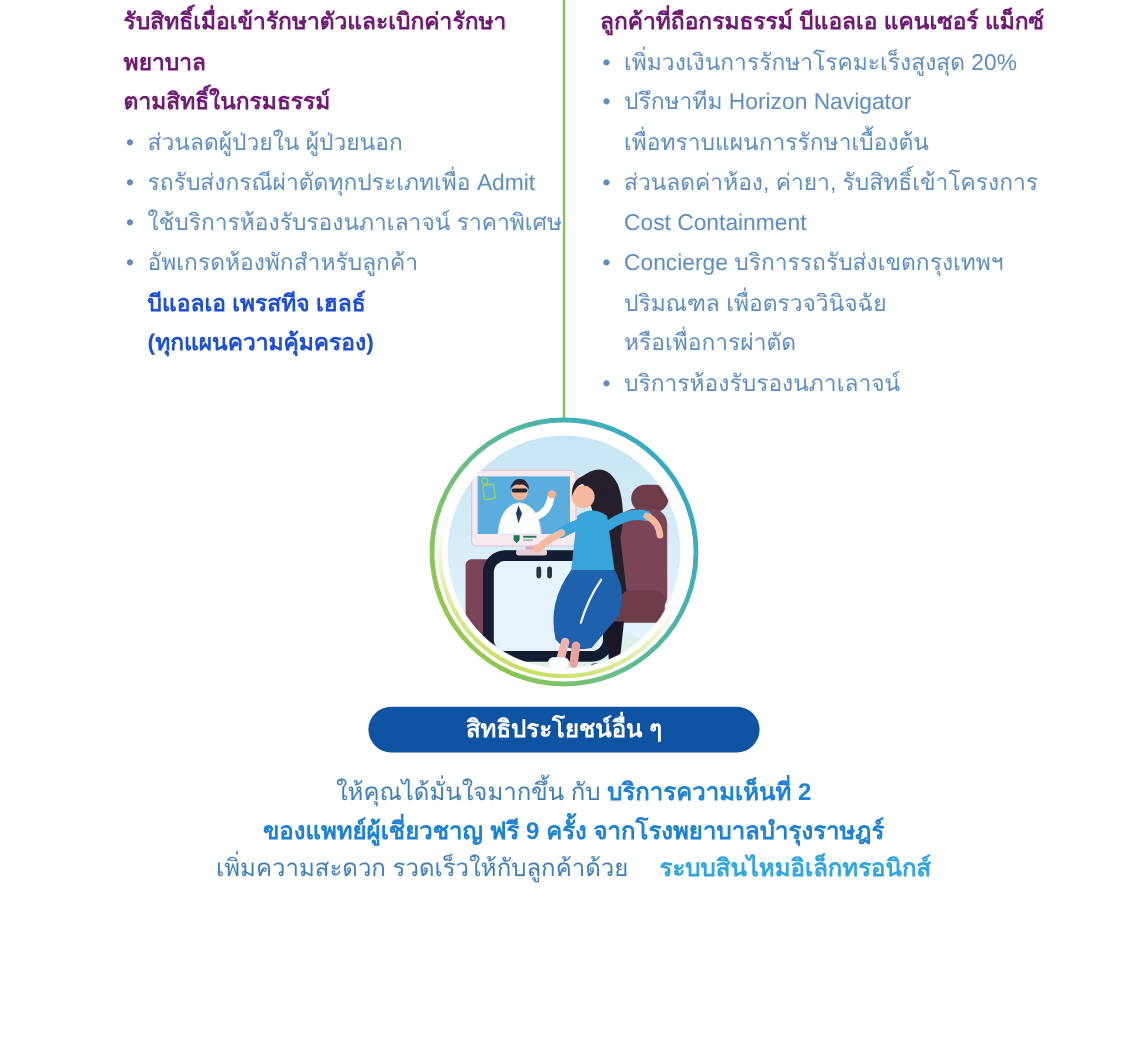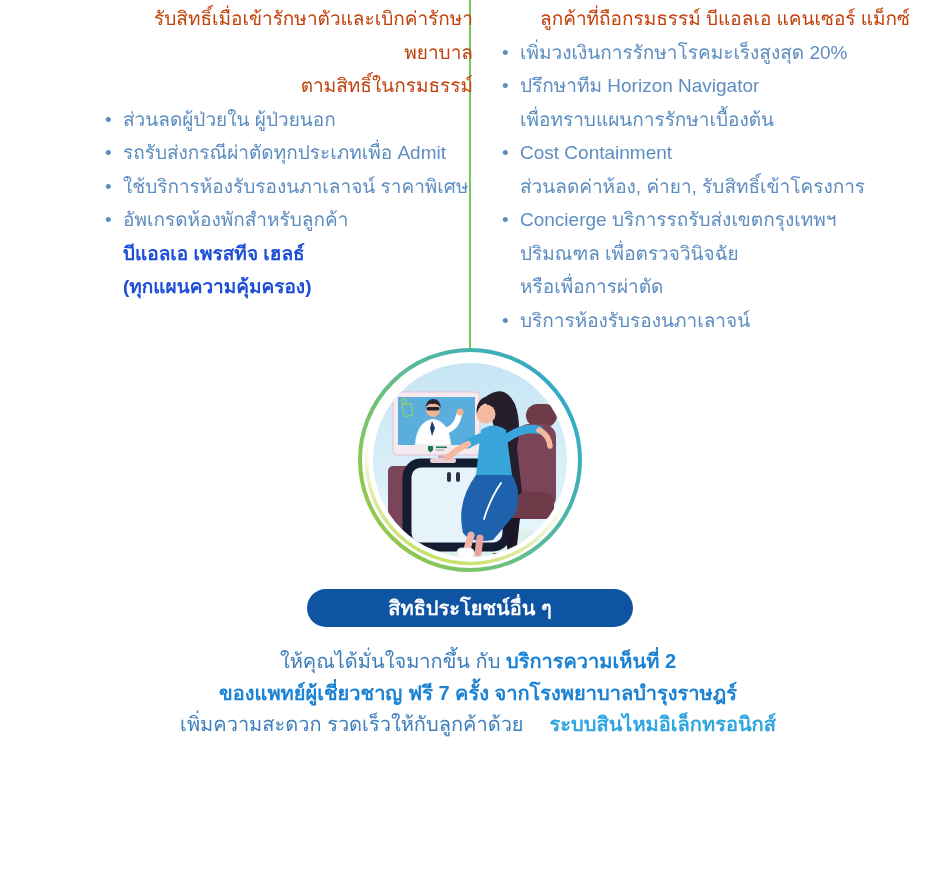--- a/index.html
+++ b/index.html
@@ -7,21 +7,21 @@
   .page {
     position:relative; width:940px; height:875px; margin:0 auto;
     background:#ffffff; overflow:hidden;
     font-family:"Liberation Sans","DejaVu Sans",sans-serif;
   }
 
   
   .col { position:absolute; top:2px; font-size:19px; line-height:33.5px; }
   .col-left  { left:103px; width:370px; }
   .col-right { left:500px; width:410px; }
-  .col-title { color:#c2410c; font-weight:normal;text-align:right; }
+  .col-title { color:#701a75; font-weight:bold; }
   .bullets { margin-top:0; }
   .bullet-item { position:relative; padding-left:20px; color:#5d8dc1; }
   .bullet-dot {
     position:absolute; left:2px; top:0; color:#5d8dc1; font-size:19px;
   }
   .bold-sub { font-weight:bold; color:#1d4ed8; }
 
   
   .connector {
     position:absolute; left:469px; top:0; width:2px; height:351px;
@@ -89,22 +89,22 @@
         <span class="bullet-dot">•</span>
         <div>เพิ่มวงเงินการรักษาโรคมะเร็งสูงสุด 20%</div>
       </div>
       <div class="bullet-item">
         <span class="bullet-dot">•</span>
         <div>ปรึกษาทีม Horizon Navigator</div>
         <div>เพื่อทราบแผนการรักษาเบื้องต้น</div>
       </div>
       <div class="bullet-item">
         <span class="bullet-dot">•</span>
+        <div>ส่วนลดค่าห้อง, ค่ายา, รับสิทธิ์เข้าโครงการ</div>
         <div>Cost Containment</div>
-        <div>ส่วนลดค่าห้อง, ค่ายา, รับสิทธิ์เข้าโครงการ</div>
       </div>
       <div class="bullet-item">
         <span class="bullet-dot">•</span>
         <div>Concierge บริการรถรับส่งเขตกรุงเทพฯ</div>
         <div>ปริมณฑล เพื่อตรวจวินิจฉัย</div>
         <div>หรือเพื่อการผ่าตัด</div>
       </div>
       <div class="bullet-item">
         <span class="bullet-dot">•</span>
         <div>บริการห้องรับรองนภาเลาจน์</div>
@@ -199,19 +199,19 @@
       </g>
     </svg>
   </div>
 
   <button class="pill-button">สิทธิประโยชน์อื่น ๆ</button>
 
   <div class="footer">
     <div>
       <span>ให้คุณได้มั่นใจมากขึ้น กับ </span><span class="b-blue">บริการความเห็นที่ 2</span>
     </div>
-    <div class="b-blue">ของแพทย์ผู้เชี่ยวชาญ ฟรี 7 ครั้ง จากโรงพยาบาลบำรุงราษฎร์</div>
+    <div class="b-blue">ของแพทย์ผู้เชี่ยวชาญ ฟรี 9 ครั้ง จากโรงพยาบาลบำรุงราษฎร์</div>
     <div>
       <span>เพิ่มความสะดวก รวดเร็วให้กับลูกค้าด้วย</span><span class="b-cyan">ระบบสินไหมอิเล็กทรอนิกส์</span>
     </div>
   </div>
 
 </div>
 
 </body></html>

